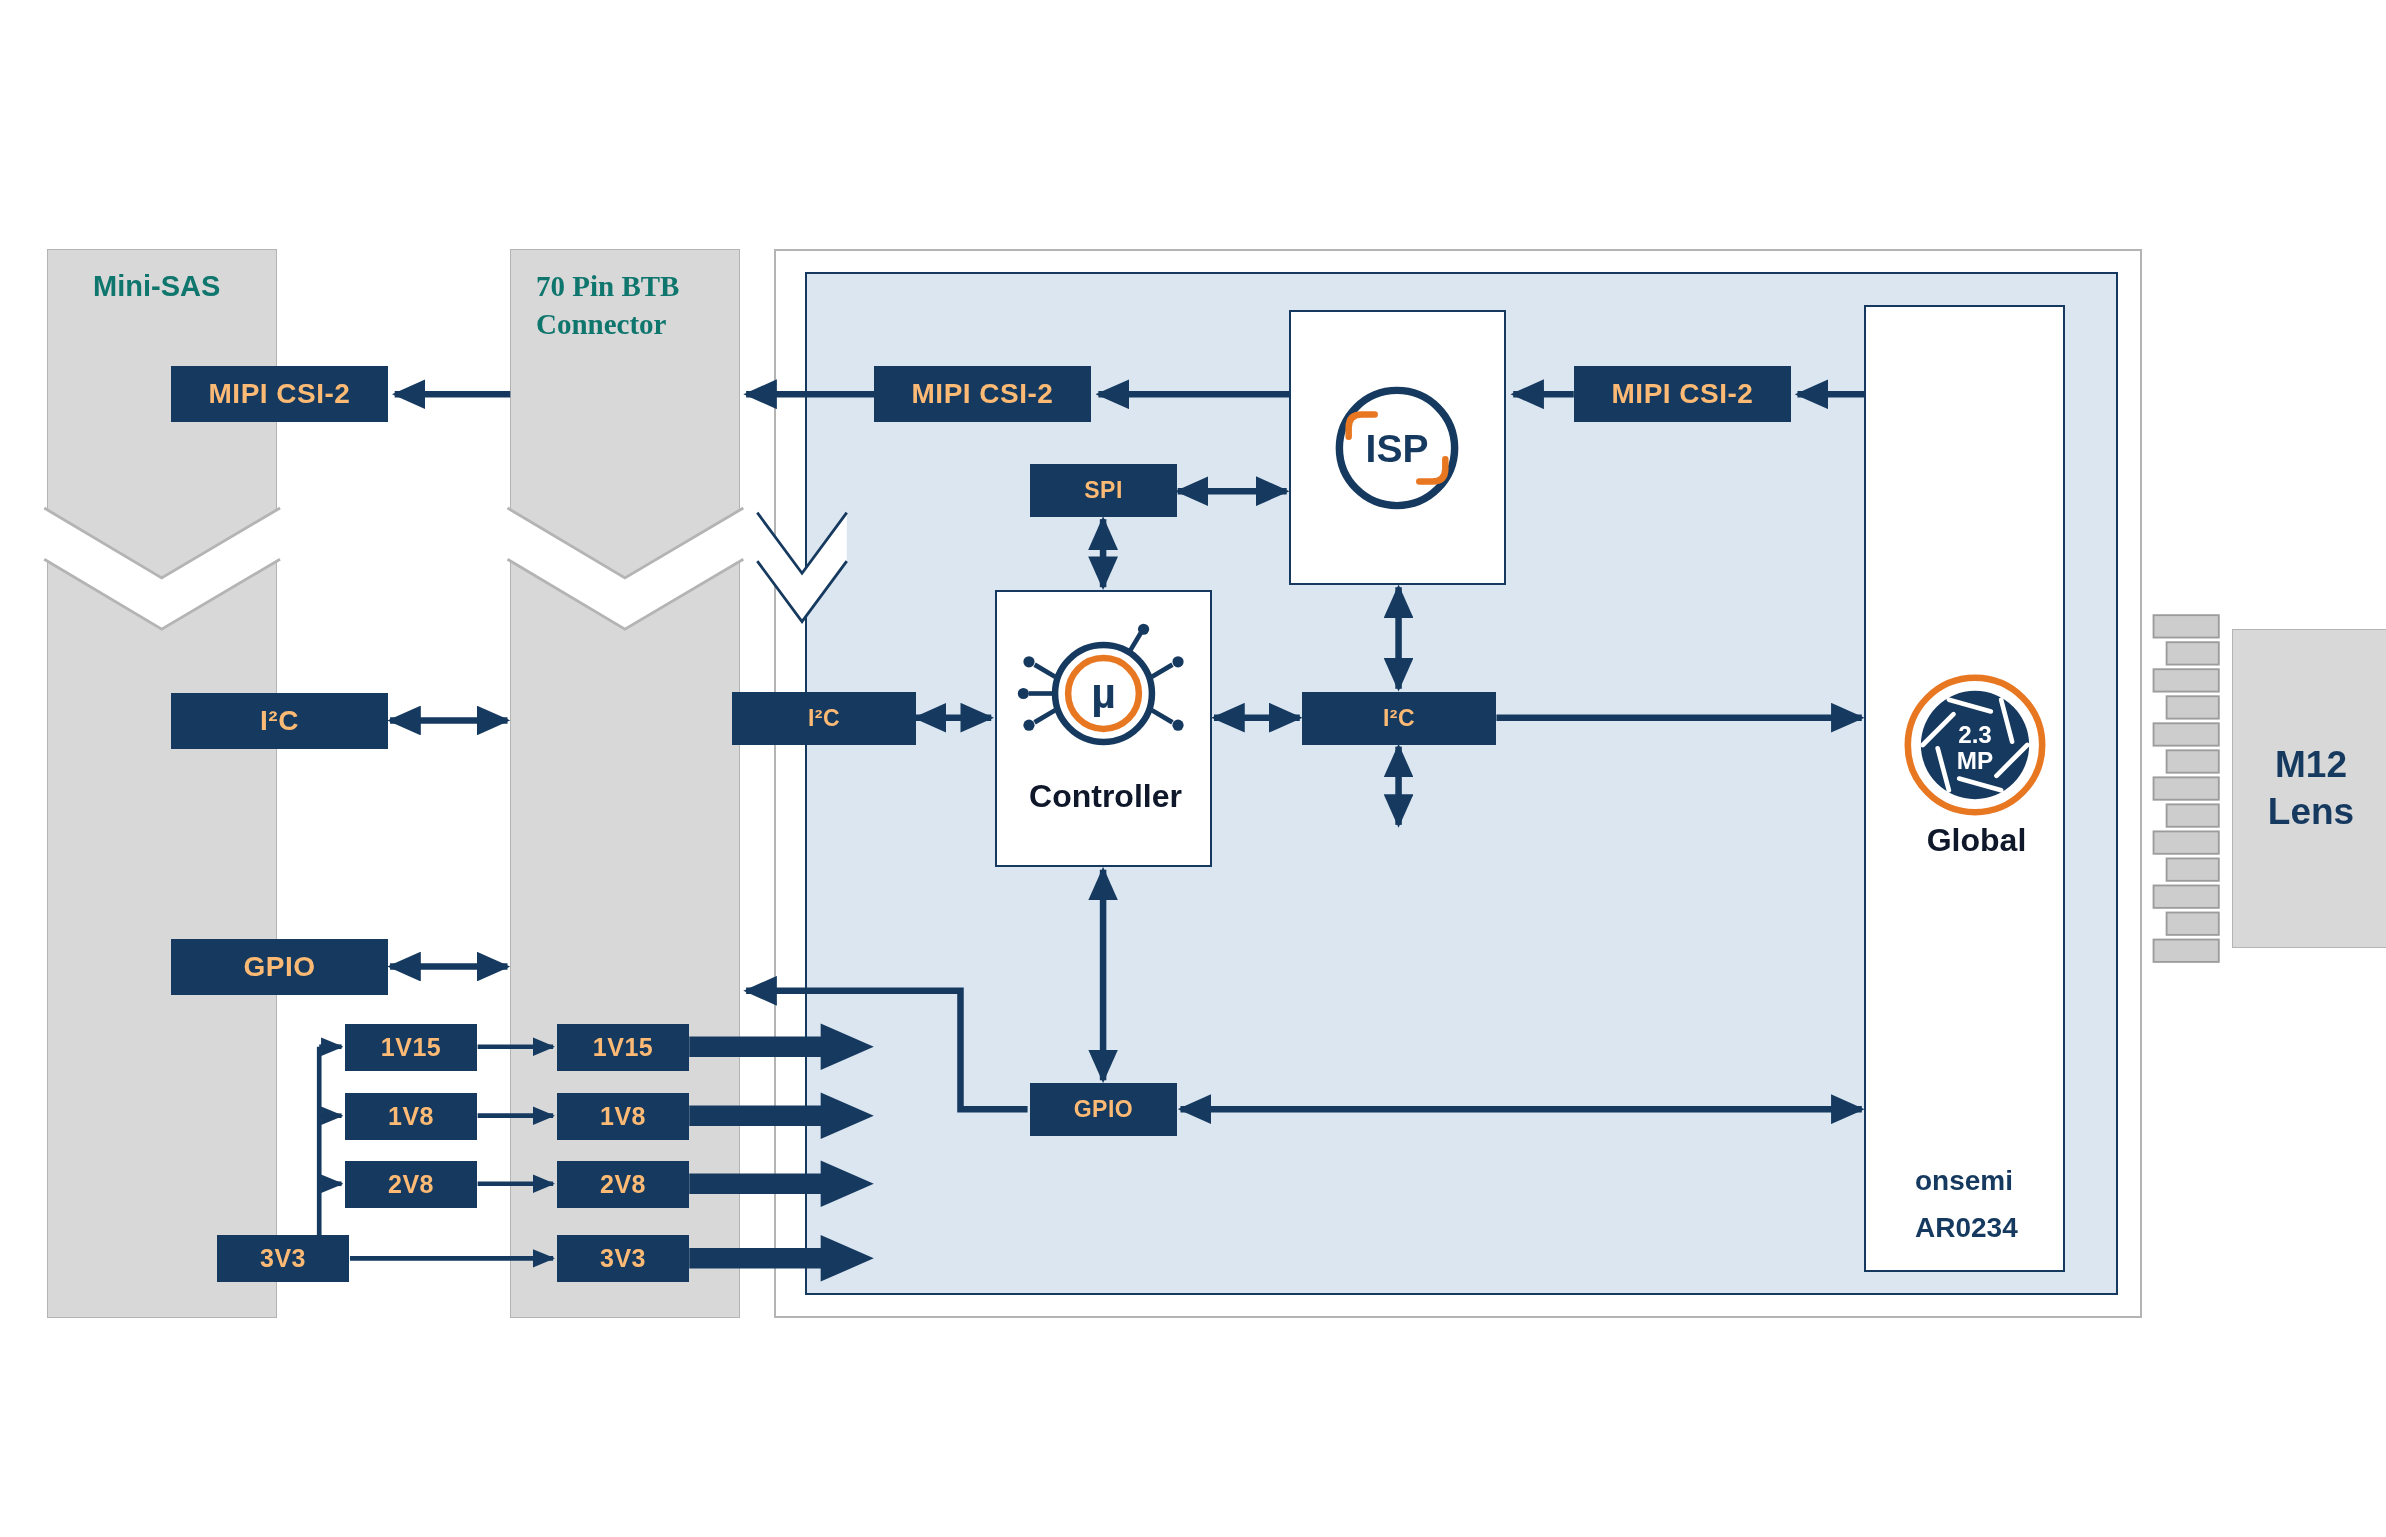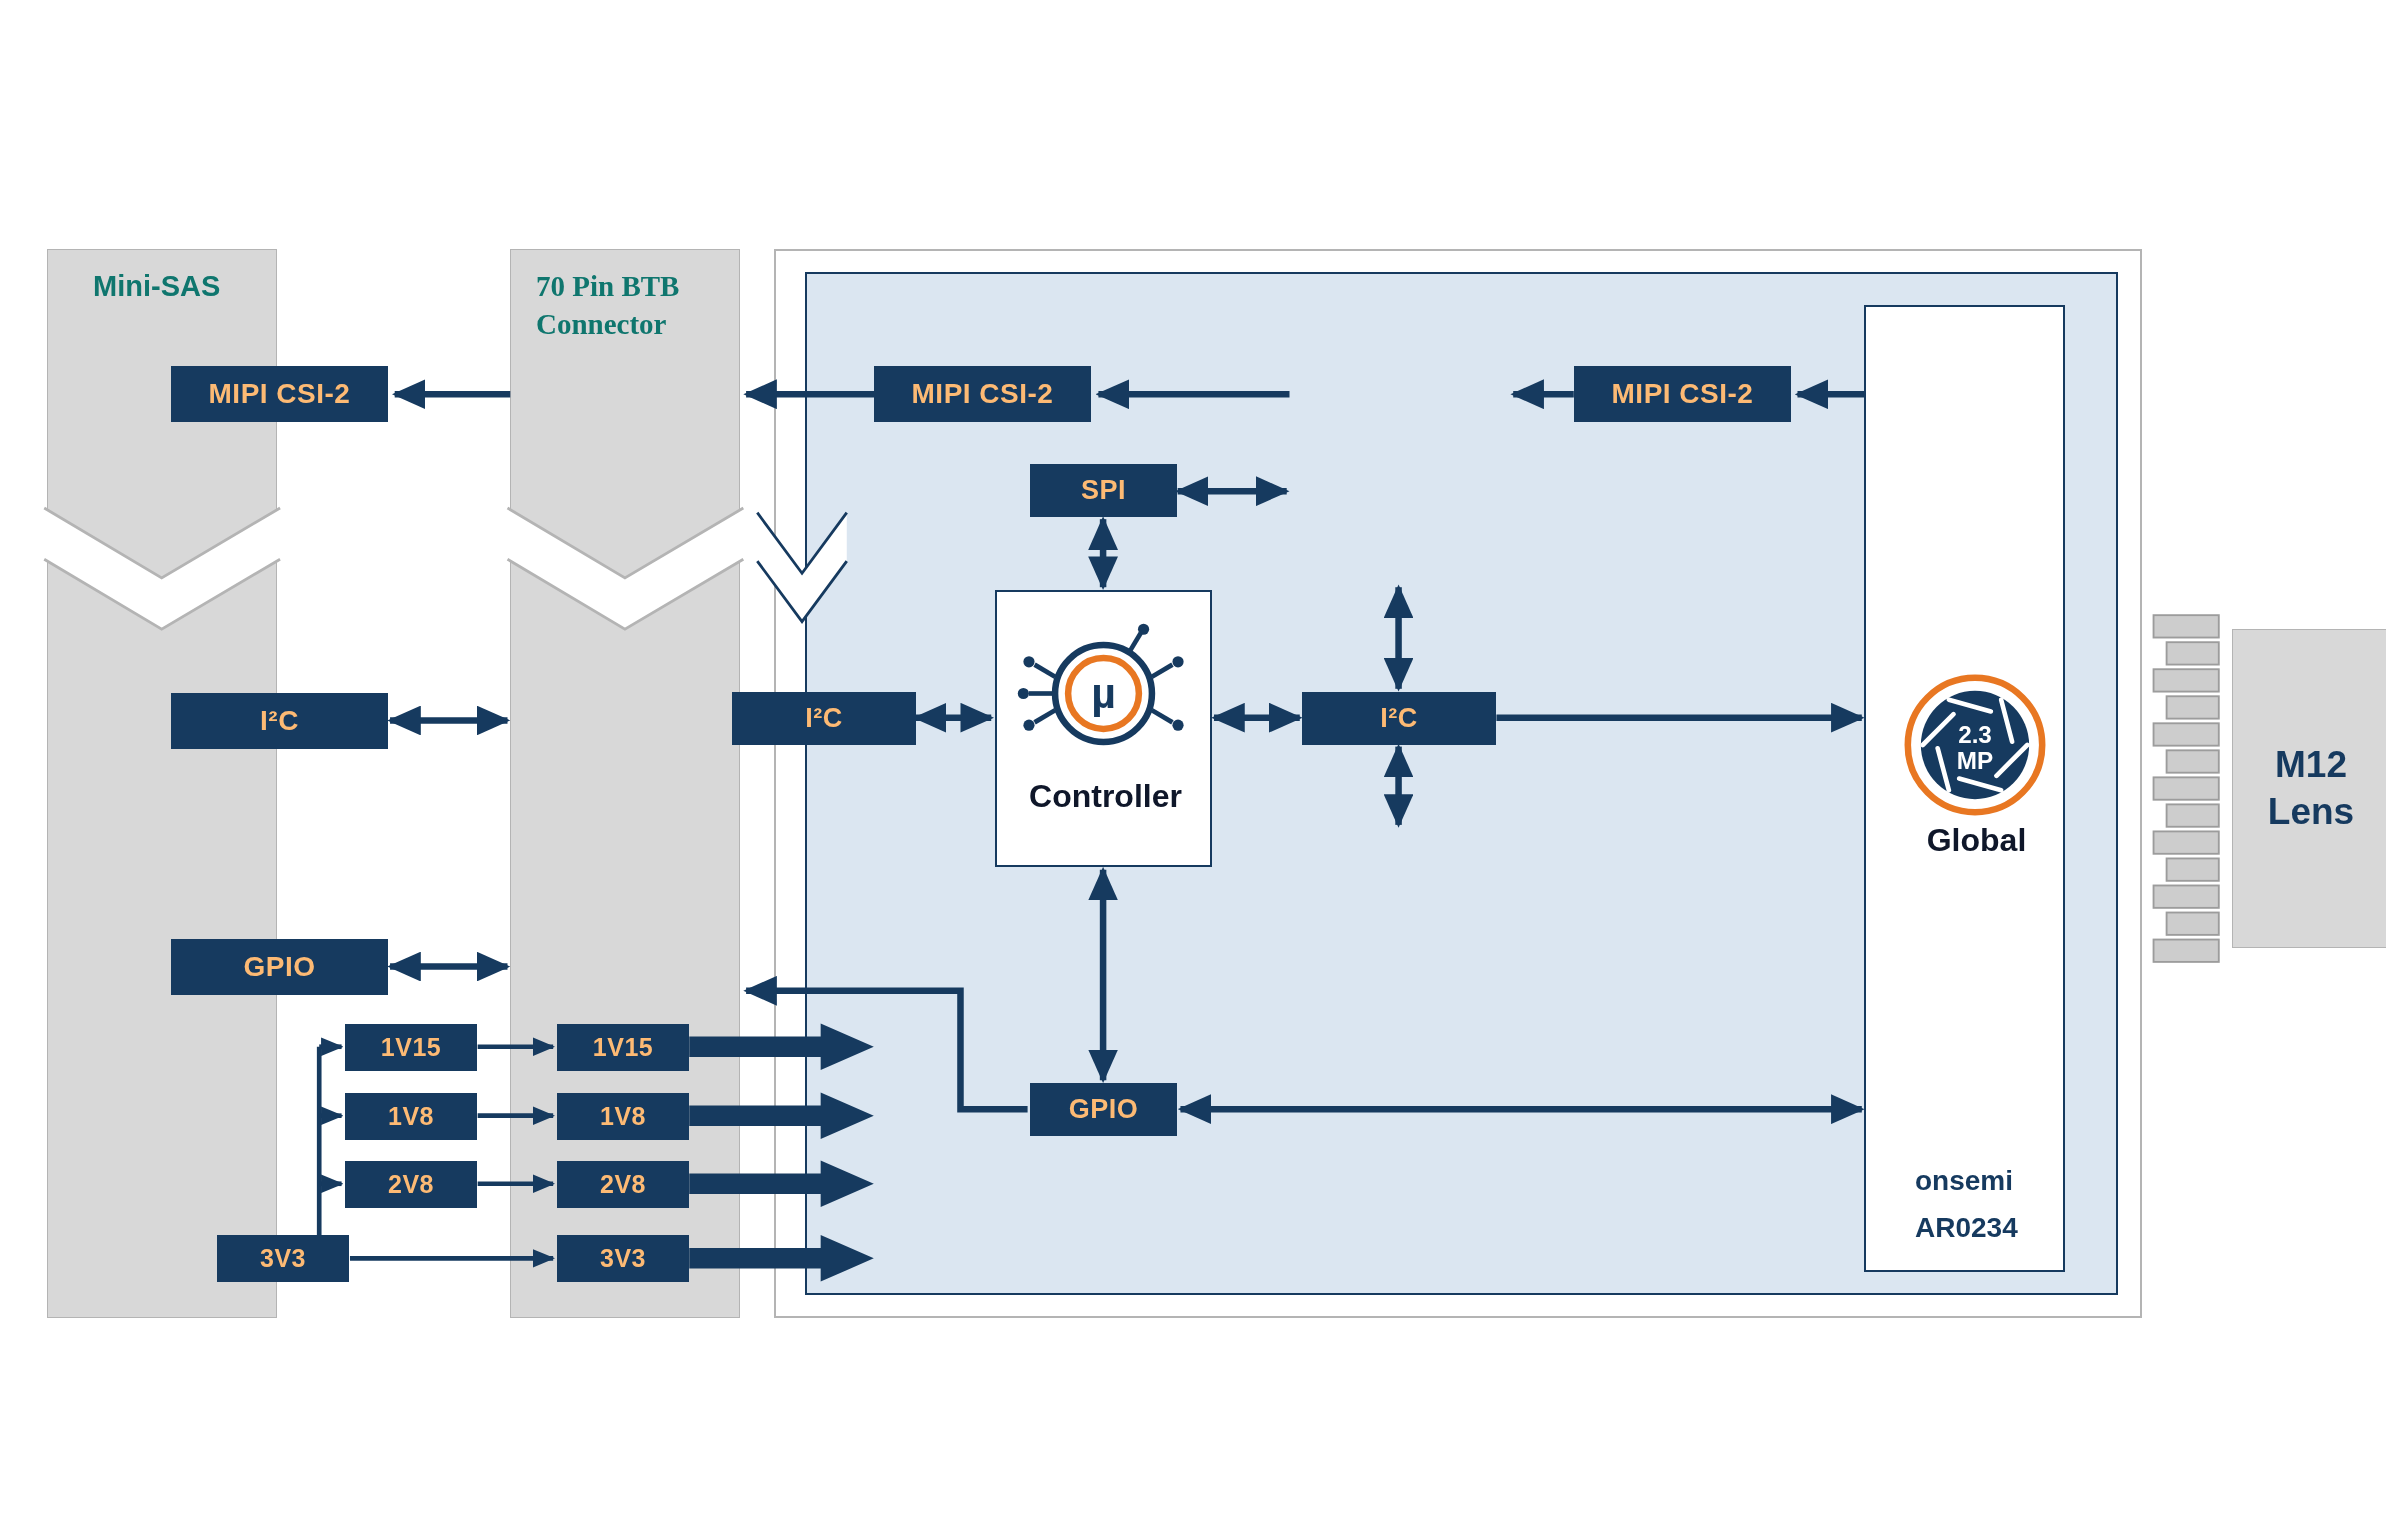--- a/index.html
+++ b/index.html
@@ -2,21 +2,21 @@
 <html style="font-size:15px"><head>
 <meta charset="utf-8">
 <style>
   html,body{margin:0;padding:0;background:#fff;font-family:"Liberation Sans",sans-serif;}
   #canvas{position:relative;width:2387px;height:1537px;background:#ffffff;overflow:hidden;color:#163a5f;}
   .col{position:absolute;background:#d8d8d8;border:1.9px solid #b4b4b4;box-sizing:border-box;}
   .board-outer{position:absolute;background:#ffffff;border:2.8px solid #b4b4b4;box-sizing:border-box;}
   .board-inner{position:absolute;background:#dbe6f1;border:2.8px solid #163a5f;box-sizing:border-box;}
   .chip{position:absolute;background:#163a5f;color:#fdba74;font-weight:700;display:flex;align-items:center;justify-content:center;box-sizing:border-box;letter-spacing:0.5px;}
   .chip-lg{font-size:28px;}
-  .chip-md{font-size:27px;}
+  .chip-md{font-size:23px;}
   .chip-sm{font-size:25px;}
   .comp{position:absolute;background:#ffffff;border:2.8px solid #163a5f;box-sizing:border-box;}
   .heading{position:absolute;font-weight:700;font-size:29px;color:#0f766e;line-height:1.3;}
   .label{position:absolute;font-weight:700;color:#0f172a;text-align:center;}
   .label-left{position:absolute;font-weight:700;color:#163a5f;text-align:left;}
   #wires{position:absolute;left:0;top:0;}
   svg text{font-family:"Liberation Sans",sans-serif;font-weight:700;}
   .lens-block{position:absolute;background:#d8d8d8;border:1.9px solid #b4b4b4;box-sizing:border-box;display:flex;flex-direction:column;align-items:center;justify-content:center;font-weight:700;font-size:37px;line-height:1.25;color:#163a5f;margin-left:7px;}
 </style>
 </head>
@@ -124,20 +124,28 @@
   <div class="chip chip-sm" style="left:557px;top:1161px;width:132px;height:47px;">2V8</div>
   <div class="chip chip-sm" style="left:557px;top:1235px;width:132px;height:47px;">3V3</div>
 
   <div class="chip chip-lg" style="left:874px;top:366px;width:217px;height:56px;">MIPI CSI-2</div>
   <div class="chip chip-md" style="left:1030px;top:464px;width:147px;height:53px;">SPI</div>
   <div class="chip chip-md" style="left:732px;top:692px;width:184px;height:53px;">I²C</div>
   <div class="chip chip-md" style="left:1302px;top:692px;width:194px;height:53px;">I²C</div>
   <div class="chip chip-lg" style="left:1574px;top:366px;width:217px;height:56px;">MIPI CSI-2</div>
   <div class="chip chip-md" style="left:1030px;top:1083px;width:147px;height:53px;">GPIO</div>
 
+  <div class="comp" style="left:1289px;top:310px;width:217px;height:275px;">
+    <svg width="158" height="158" viewBox="-85 -85 170 170" style="position:absolute;left:27px;top:57px;">
+      <circle r="62" fill="#ffffff" stroke="#163a5f" stroke-width="8"></circle>
+      <path d="M-24,-36 h-14 q-14,0 -14,14 v10" stroke="#e87722" stroke-width="7" fill="none" stroke-linecap="round"></path>
+      <path d="M24,36 h14 q14,0 14,-14 v-10" stroke="#e87722" stroke-width="7" fill="none" stroke-linecap="round"></path>
+      <text y="15" text-anchor="middle" font-size="42" fill="#163a5f">ISP</text>
+    </svg>
+  </div>
 
   <div class="comp" style="left:995px;top:590px;width:217px;height:277px;">
     <svg width="205" height="177" viewBox="-110 -95 220 190" style="position:absolute;left:3.7px;top:13px;">
       <g stroke="#163a5f" stroke-width="5" fill="none">
         <path d="M-52,-18 l-22,-13"></path>
         <path d="M-52,0 h-28"></path>
         <path d="M-52,18 l-22,13"></path>
         <path d="M52,-18 l22,-13"></path>
         <path d="M52,18 l22,13"></path>
         <path d="M28,-45 l12,-20"></path>

